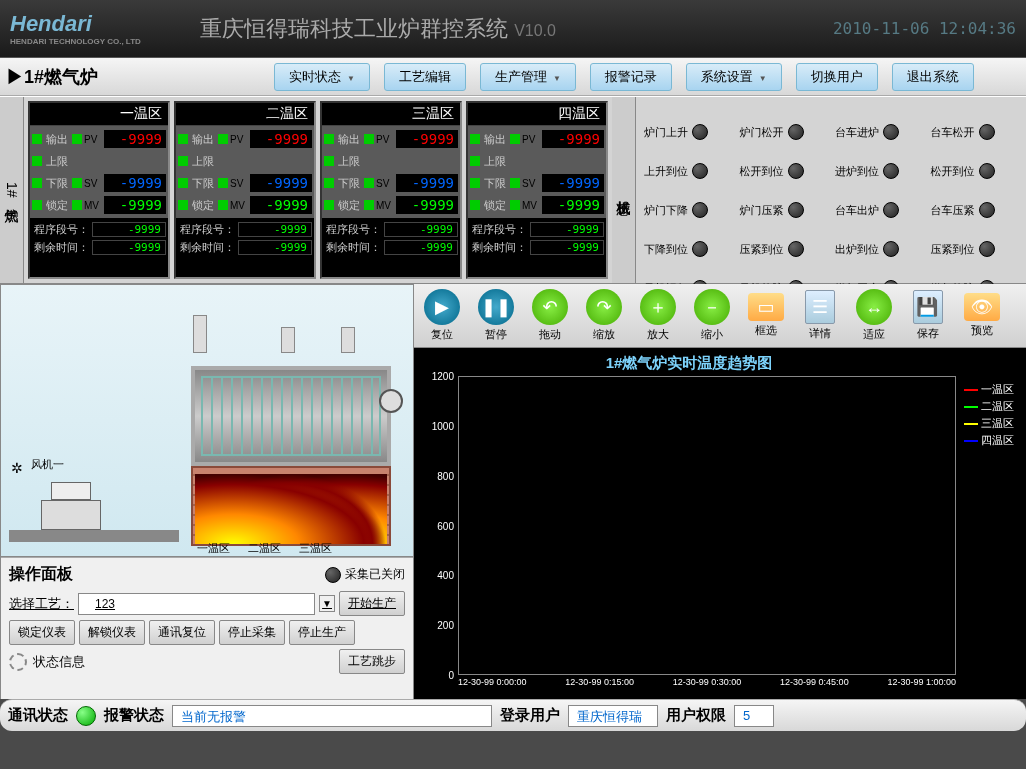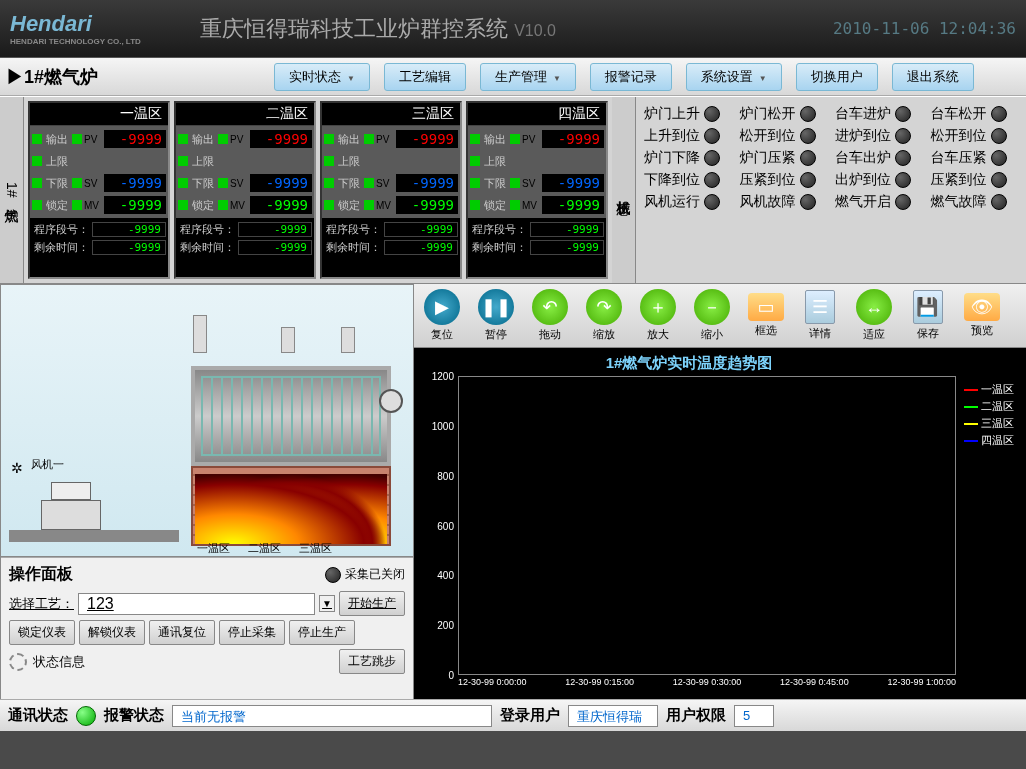--- a/index.html
+++ b/index.html
@@ -26,21 +26,21 @@
 .zone-row .pv-lbl { width: 18px; color: #000; font-size: 10px; }
 .zone-row .val { flex: 1; background: #000; color: #f00; text-align: right; padding: 1px 4px; font-family: monospace; font-size: 14px; }
 .zone-row .val.sv { color: #06f; }
 .zone-row .val.mv { color: #0f0; }
 .zone-foot { background: #000; padding: 2px; }
 .zone-foot-row { display: flex; font-size: 11px; height: 18px; align-items: center; }
 .zone-foot-row .fl { color: #ccc; width: 60px; padding-left: 2px; }
 .zone-foot-row .fv { flex: 1; background: #000; color: #0f0; border: 1px solid #444; text-align: right; padding: 0 4px; font-family: monospace; }
 .mech { flex: 1; display: flex; }
 .mech-grid { display: grid; grid-template-columns: repeat(4, 1fr); gap: 4px 8px; padding: 8px; flex: 1; align-content: start; }
-.mech-item { display: flex; align-items: center; gap: 4px; font-size: 14px; }
+.mech-item { display: flex; align-items: center; gap: 4px; font-size: 11px; margin-top: 19px; }
 .led { width: 16px; height: 16px; border-radius: 50%; background: radial-gradient(circle at 30% 30%, #666, #222); border: 1px solid #000; flex-shrink: 0; }
 .mid { display: flex; height: 415px; }
 .diagram { width: 414px; background: #fff; border: 1px solid #888; position: relative; }
 .furnace-img { width: 100%; height: 272px; background: linear-gradient(#e8f4f8, #d0e8f0); position: relative; border-bottom: 1px solid #888; }
 .brick { position: absolute; bottom: 10px; left: 190px; width: 200px; height: 80px; background: repeating-linear-gradient(0deg, #c8826e 0 8px, #a0624e 8px 10px), repeating-linear-gradient(90deg, #c8826e 0 12px, #a0624e 12px 14px); border: 2px solid #8a4a3a; }
 .fire { position: absolute; bottom: 12px; left: 194px; width: 192px; height: 70px; background: radial-gradient(ellipse at 20% 100%, #ff0 0%, #f80 30%, #800 60%, transparent 70%), radial-gradient(ellipse at 50% 100%, #ff0 0%, #f80 30%, #800 60%, transparent 70%), radial-gradient(ellipse at 80% 100%, #ff0 0%, #f80 30%, #800 60%, transparent 70%), #400; }
 .chamber { position: absolute; bottom: 90px; left: 190px; width: 200px; height: 100px; background: linear-gradient(#888, #ccc, #888); border: 4px solid #aaa; }
 .chamber::before { content:""; position:absolute; inset: 6px; border: 2px solid #7ab8b0; background: repeating-linear-gradient(90deg, transparent 0 8px, #7ab8b0 8px 10px); }
 .pipe-top { position: absolute; top: 30px; left: 192px; width: 14px; height: 38px; background: #ddd; border: 1px solid #888; }
 .pipe-top2 { position: absolute; top: 42px; left: 280px; width: 14px; height: 26px; background: #ddd; border: 1px solid #888; }
@@ -50,21 +50,21 @@
 .cart-box { position: absolute; bottom: 26px; left: 40px; width: 60px; height: 30px; background: #ddd; border: 1px solid #666; }
 .cart-box2 { position: absolute; bottom: 56px; left: 50px; width: 40px; height: 18px; background: #eee; border: 1px solid #666; }
 .fan-label { position: absolute; bottom: 84px; left: 30px; font-size: 11px; }
 .fan-icon { position: absolute; bottom: 80px; left: 10px; font-size: 14px; }
 .zone-labels { position: absolute; bottom: 0; left: 196px; display: flex; gap: 18px; font-size: 11px; }
 .op-panel { height: 142px; padding: 6px 8px; background: #f0f0f0; border-top: 1px solid #aaa; }
 .op-head { display: flex; align-items: center; margin-bottom: 6px; }
 .op-title { font-size: 16px; font-weight: bold; flex: 1; }
 .op-status { font-size: 12px; display: flex; align-items: center; gap: 4px; }
 .op-row { display: flex; align-items: center; gap: 4px; margin-bottom: 4px; font-size: 13px; text-decoration: underline; }
-.op-row select, .op-row input { flex: 1; height: 22px; border: 1px solid #888; padding: 0 8px; font-size: 16px; }
+.op-row select, .op-row input { flex: 1; height: 22px; border: 1px solid #888; padding: 0 16px; font-size: 12px; }
 .op-btn { background: linear-gradient(#f0f0f0, #d0d0d0); border: 1px solid #888; border-radius: 2px; padding: 3px 8px; font-size: 12px; cursor: pointer; }
 .op-btns { display: flex; gap: 4px; margin-bottom: 4px; }
 .op-info { display: flex; align-items: center; gap: 6px; font-size: 13px; }
 .spinner { width: 18px; height: 18px; border: 2px dashed #888; border-radius: 50%; }
 .chart-area { flex: 1; background: #e8e8e8; display: flex; flex-direction: column; }
 .toolbar { height: 64px; background: linear-gradient(#f0f0f0, #d0d0d0); display: flex; padding: 4px 2px; gap: 2px; border-bottom: 1px solid #888; }
 .tb-btn { width: 52px; display: flex; flex-direction: column; align-items: center; justify-content: center; font-size: 11px; cursor: pointer; gap: 2px; }
 .tb-icon { width: 36px; height: 36px; border-radius: 50%; display: flex; align-items: center; justify-content: center; font-size: 18px; color: #fff; }
 .tb-icon.play { background: radial-gradient(#4ac, #068); }
 .tb-icon.pause { background: radial-gradient(#4ac, #068); }
@@ -75,21 +75,21 @@
 .chart-main { flex: 1; position: relative; }
 .chart-title { color: #7dd3fc; text-align: center; font-size: 15px; font-weight: bold; padding: 2px; }
 .chart-plot { position: absolute; top: 24px; left: 40px; right: 4px; bottom: 20px; border: 1px solid #888; }
 .chart-yaxis { position: absolute; left: 2px; top: 24px; bottom: 20px; width: 36px; }
 .chart-yaxis span { position: absolute; right: 2px; color: #fff; font-size: 10px; transform: translateY(-50%); }
 .chart-xaxis { position: absolute; left: 40px; right: 4px; bottom: 2px; height: 16px; display: flex; justify-content: space-between; }
 .chart-xaxis span { color: #fff; font-size: 9px; }
 .chart-legend { width: 62px; padding: 30px 4px 0; }
 .chart-legend div { color: #fff; font-size: 11px; display: flex; align-items: center; gap: 3px; margin-bottom: 2px; }
 .lg-line { width: 14px; height: 2px; }
-.footer { height: 32px; background: linear-gradient(#f5f5f5, #d8d8d8); display: flex; align-items: center; padding: 0 8px; gap: 8px; font-size: 15px; font-weight: bold; border-top: 1px solid #aaa; }
+.footer { height: 32px; background: linear-gradient(#f5f5f5, #d8d8d8); display: flex; align-items: center; padding: 0 8px; gap: 8px; font-size: 15px; font-weight: bold; border-top: 1px solid #aaa; border-radius: 12px; }
 .led-big { width: 20px; height: 20px; border-radius: 50%; background: radial-gradient(circle at 30% 30%, #8f8, #0a0); border: 1px solid #060; }
 .status-box { background: #fff; border: 1px solid #888; padding: 2px 8px; font-size: 13px; font-weight: normal; color: #06c; width: 320px; height: 22px; }
 .user-box { background: #fff; border: 1px solid #888; padding: 2px 8px; font-size: 13px; font-weight: normal; color: #06c; height: 22px; min-width: 90px; }
 </style>
 </head>
 <body>
 
 <div class="header">
   <div class="logo">
     <span>Hendari</span>

